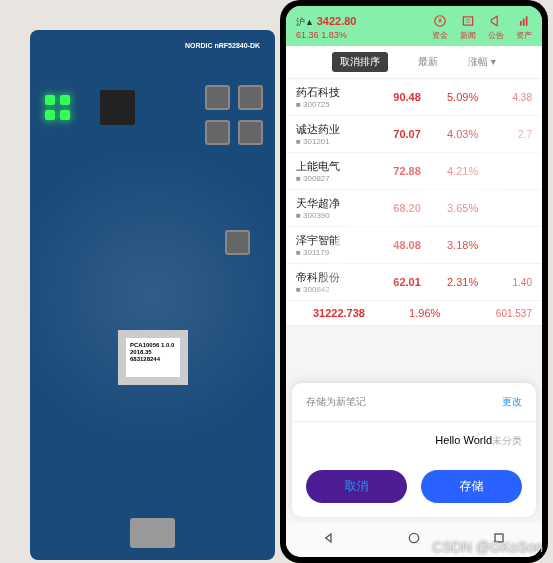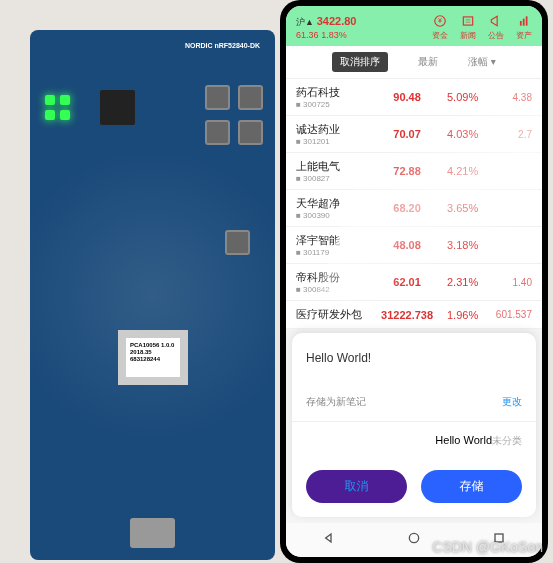--- a/index.html
+++ b/index.html
@@ -184,34 +184,29 @@
       <div class="stock-row">
           <div class="stock-name">
             <div class="stock-name-cn">帝科股份</div>
             <div class="stock-code">■ 300842</div>
           </div>
           <div class="stock-price">62.01</div>
           <div class="stock-pct">2.31%</div>
           <div class="stock-ext">1.40</div>
         </div>
       <div class="stock-row">
-          <div class="stock-name">
-            <div class="stock-name-cn">医疗研发外包</div>
-            <div class="stock-code"></div>
-          </div>
           <div class="stock-price">31222.738</div>
           <div class="stock-pct">1.96%</div>
           <div class="stock-ext">601.537</div>
         </div>
     </div>
 
     <div class="glare"></div>
 
     <div class="popup">
-      <div class="popup-top">Hello World!</div>
       <div class="popup-mid">
         <span>存储为新笔记</span>
         <span class="link">更改</span>
       </div>
       <div class="popup-note">
         <span>Hello World</span>
         <span class="status">未分类</span>
       </div>
       <div class="popup-btns">
         <div class="pb pb-cancel">取消</div>

